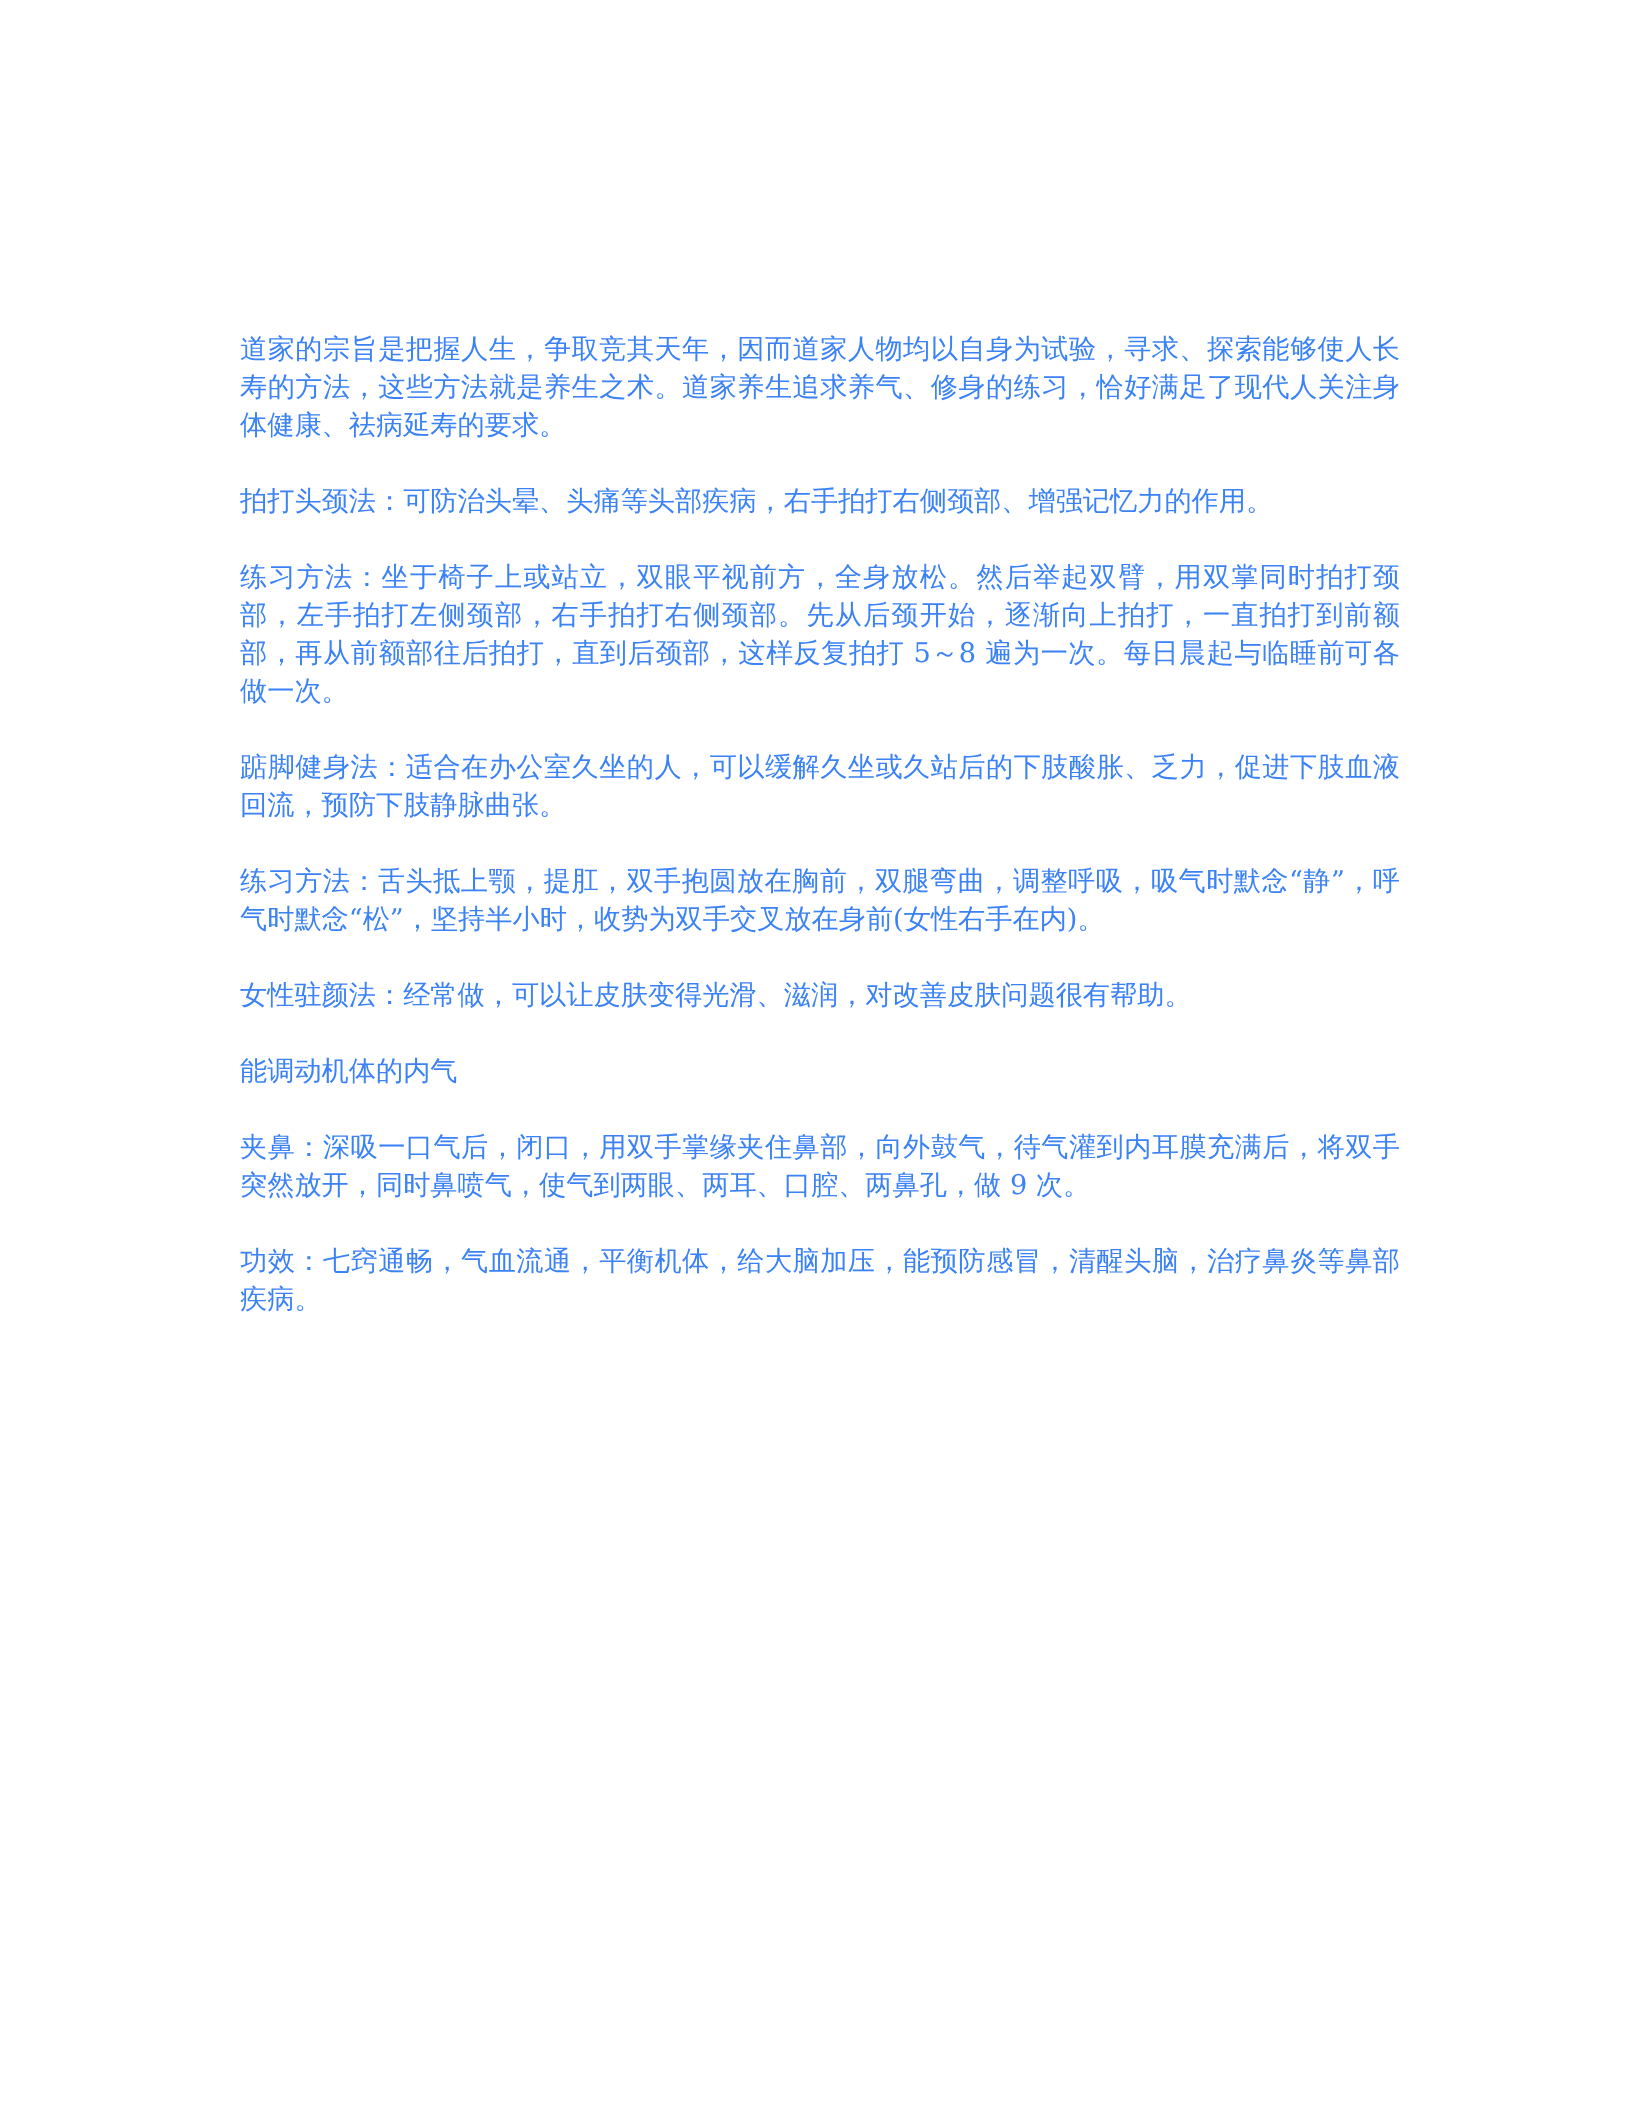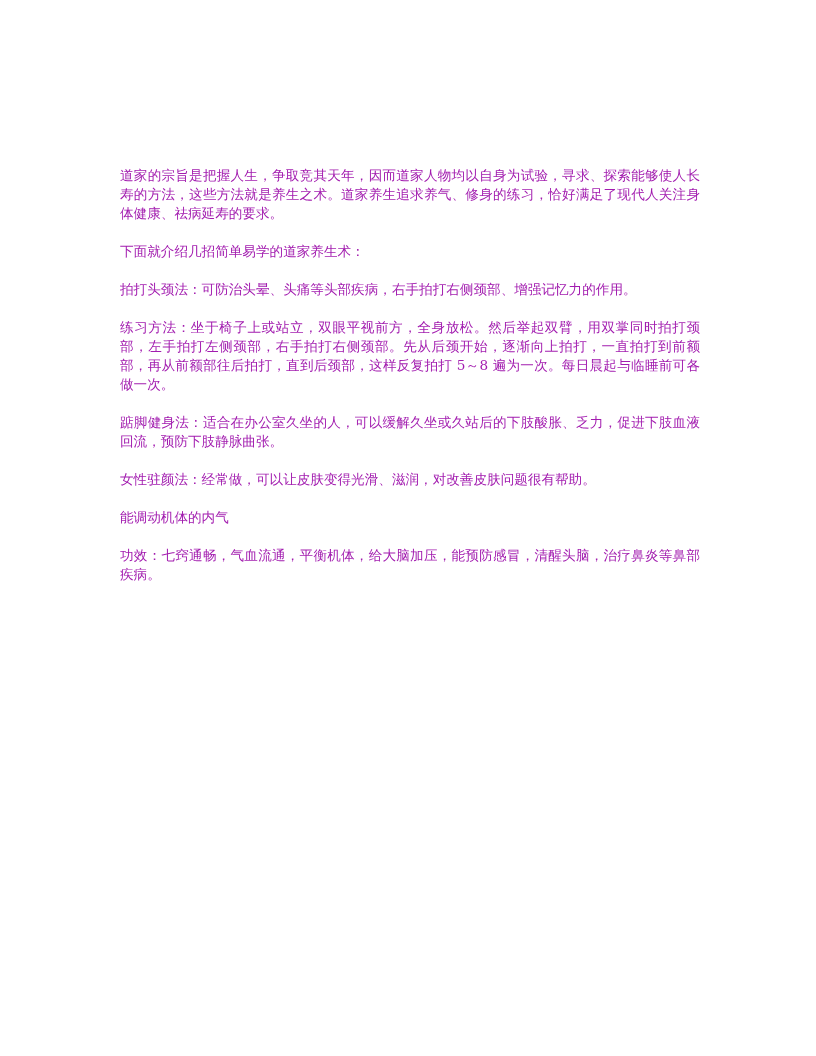--- a/index.html
+++ b/index.html
@@ -5,30 +5,31 @@
   html, body { margin: 0; padding: 0; background: #ffffff; }
   body { width: 816px; height: 1056px; position: relative; overflow: hidden; }
   .page {
     position: absolute;
     left: 120px;
     top: 166px;
     width: 580px;
     font-family: "DejaVu Serif", "Liberation Serif", serif;
     font-size: 13.6px;
     line-height: 19px;
-    color: #a21caf;
+    color: #3b82f6;
     text-align: justify;
   }
   .para { margin: 0 0 19px 0; }
 </style>
 </head>
 <body>
 
 <div class="page">
   <p class="para">道家的宗旨是把握人生，争取竞其天年，因而道家人物均以自身为试验，寻求、探索能够使人长寿的方法，这些方法就是养生之术。道家养生追求养气、修身的练习，恰好满足了现代人关注身体健康、祛病延寿的要求。</p>
-  <p class="para">下面就介绍几招简单易学的道家养生术：</p>
   <p class="para">拍打头颈法：可防治头晕、头痛等头部疾病，右手拍打右侧颈部、增强记忆力的作用。</p>
   <p class="para">练习方法：坐于椅子上或站立，双眼平视前方，全身放松。然后举起双臂，用双掌同时拍打颈部，左手拍打左侧颈部，右手拍打右侧颈部。先从后颈开始，逐渐向上拍打，一直拍打到前额部，再从前额部往后拍打，直到后颈部，这样反复拍打 5～8 遍为一次。每日晨起与临睡前可各做一次。</p>
   <p class="para">踮脚健身法：适合在办公室久坐的人，可以缓解久坐或久站后的下肢酸胀、乏力，促进下肢血液回流，预防下肢静脉曲张。</p>
+  <p class="para">练习方法：舌头抵上颚，提肛，双手抱圆放在胸前，双腿弯曲，调整呼吸，吸气时默念“静”，呼气时默念“松”，坚持半小时，收势为双手交叉放在身前(女性右手在内)。</p>
   <p class="para">女性驻颜法：经常做，可以让皮肤变得光滑、滋润，对改善皮肤问题很有帮助。</p>
   <p class="para">能调动机体的内气</p>
+  <p class="para">夹鼻：深吸一口气后，闭口，用双手掌缘夹住鼻部，向外鼓气，待气灌到内耳膜充满后，将双手突然放开，同时鼻喷气，使气到两眼、两耳、口腔、两鼻孔，做 9 次。</p>
   <p class="para">功效：七窍通畅，气血流通，平衡机体，给大脑加压，能预防感冒，清醒头脑，治疗鼻炎等鼻部疾病。</p>
 </div>
 
 </body></html>

